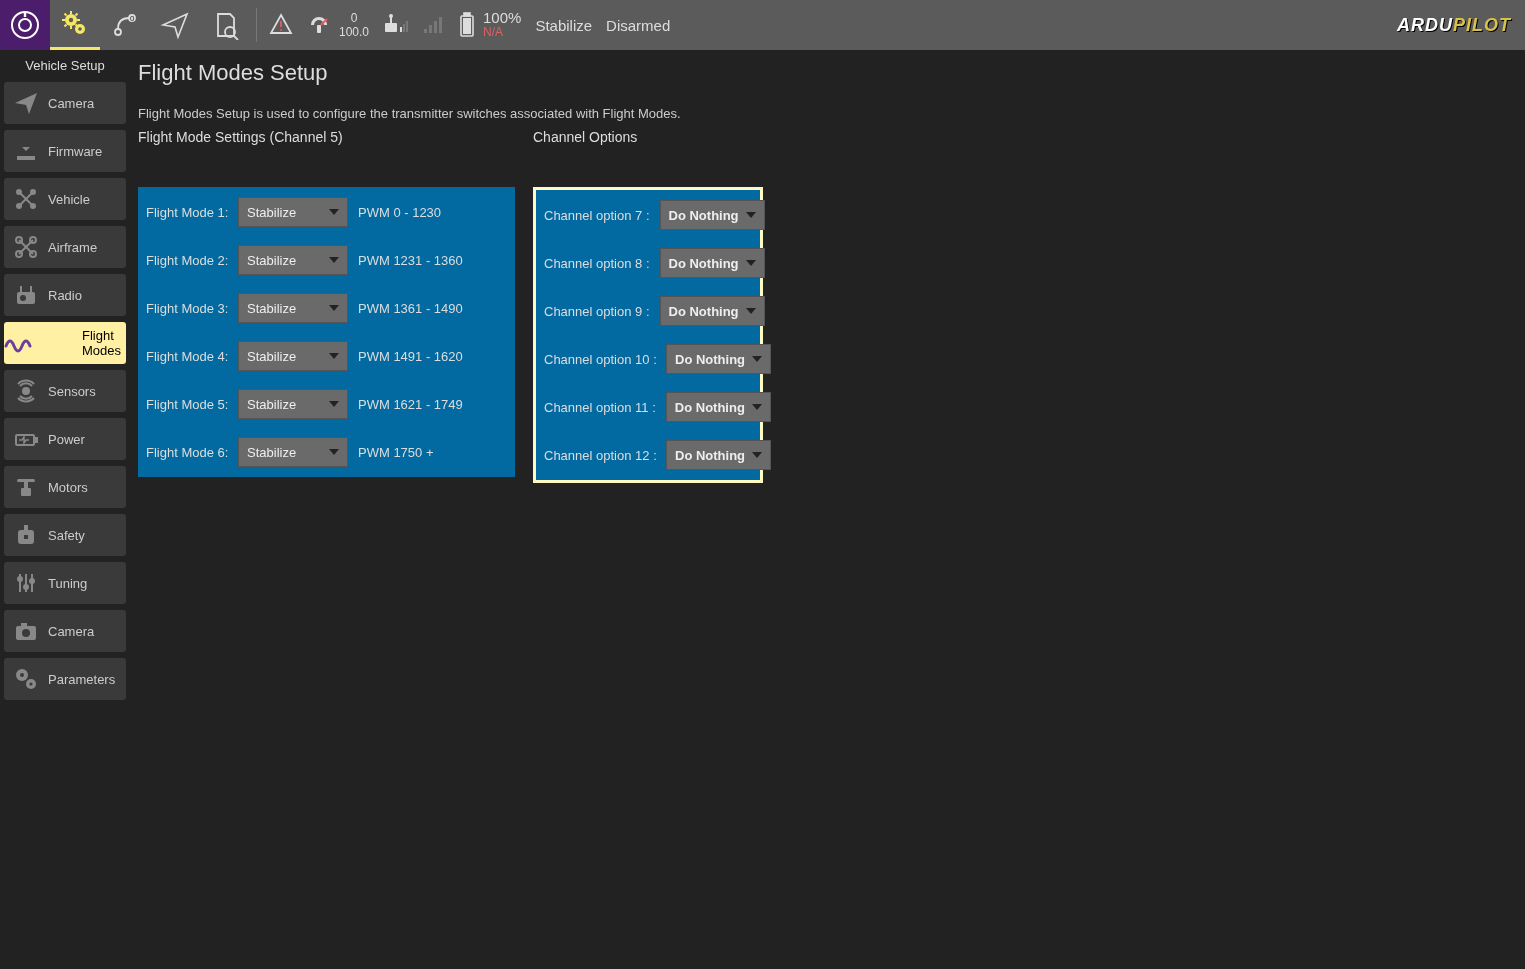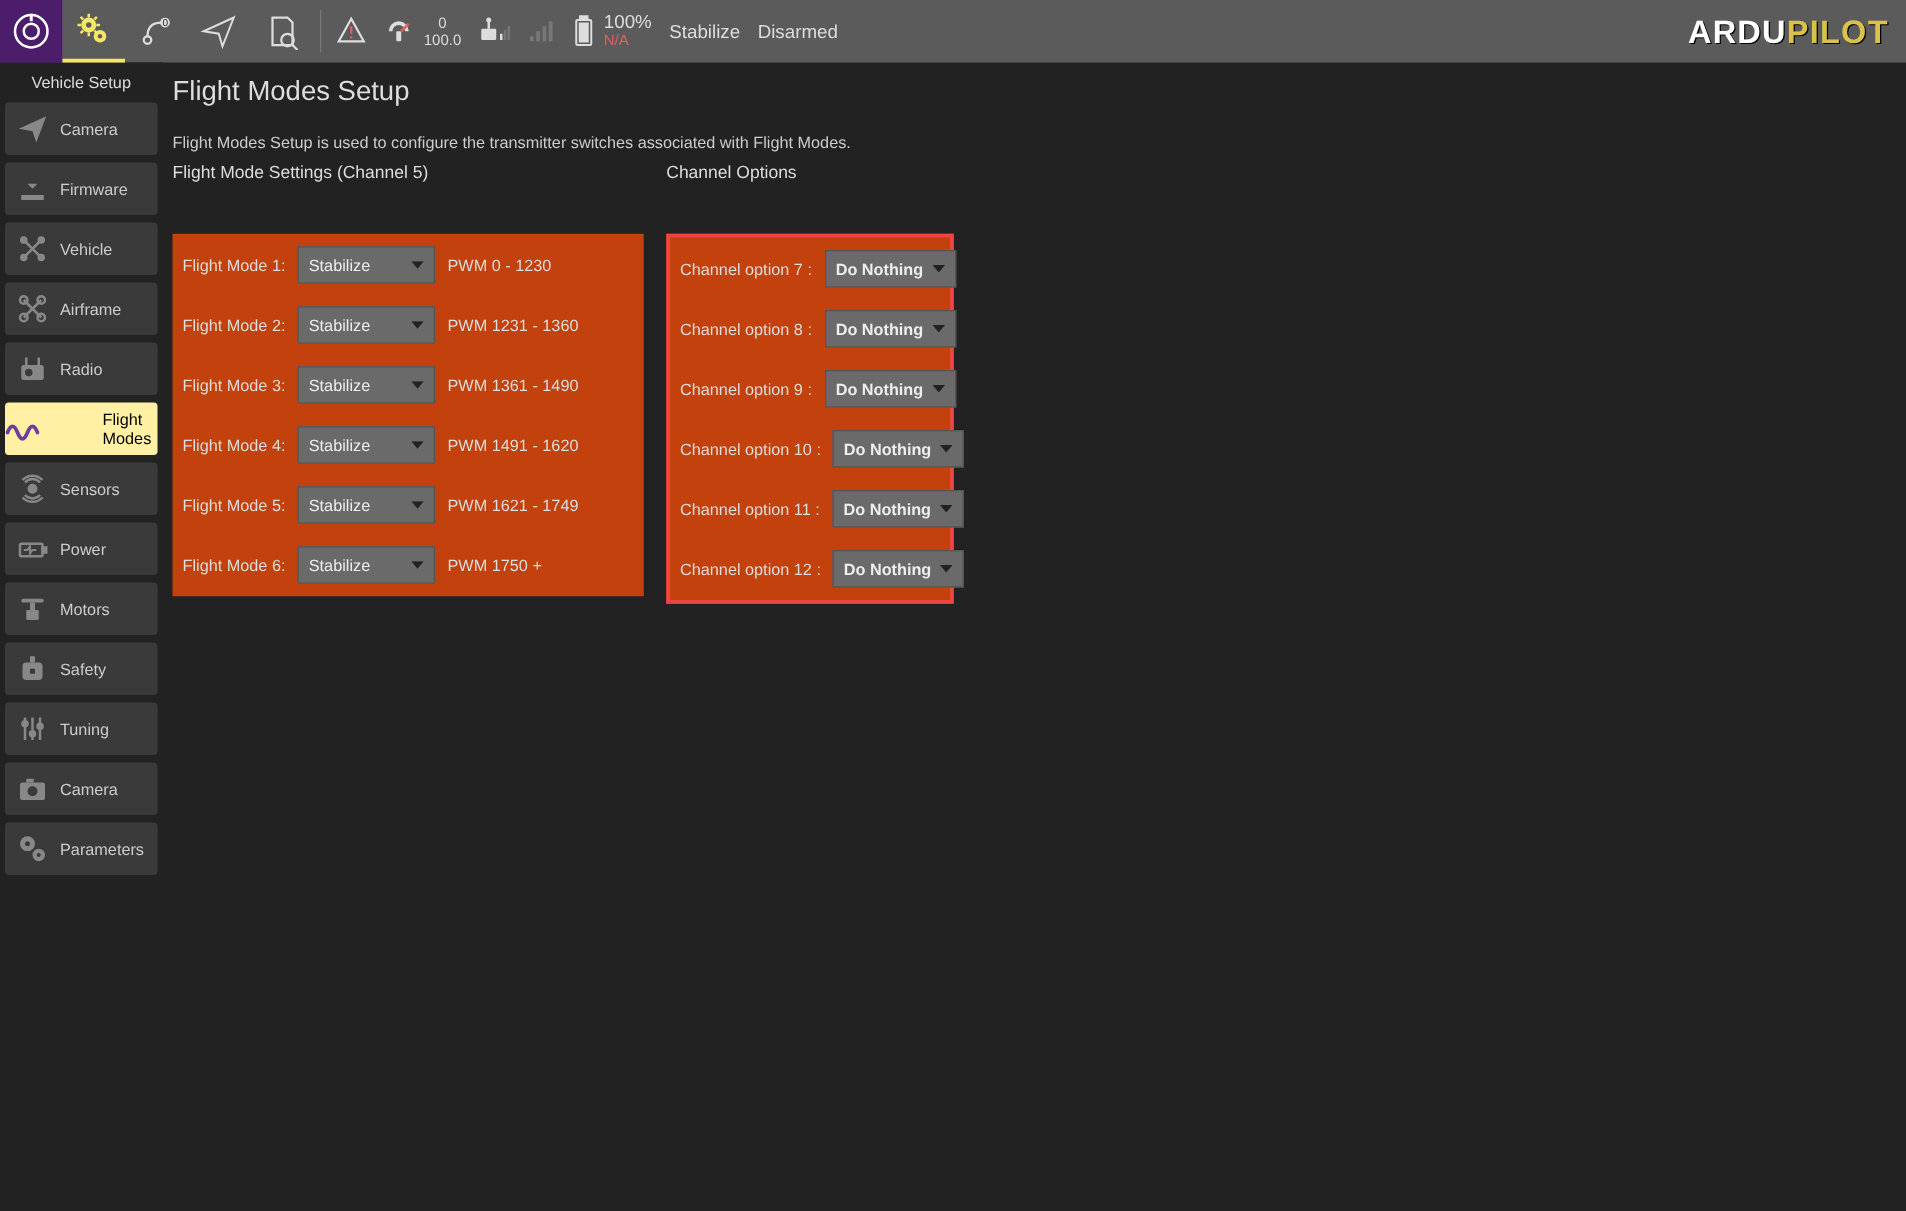--- a/index.html
+++ b/index.html
@@ -24,21 +24,21 @@
   .toolbar .status-group {
     display:flex; align-items:center; gap:14px; padding-left:6px;
   }
   .toolbar .status-col { display:flex; flex-direction:column; line-height:14px; font-size:12px; align-items:center; }
   .toolbar .status-inline { display:flex; align-items:center; gap:8px; }
   .toolbar .txt { color:#ddd; font-size:15px; }
   .toolbar .txt.red { color:#e06060; font-size:12px; }
   .toolbar .spacer { flex:1; }
   .toolbar .brand { display:flex; align-items:center; padding-right:14px; }
   .brand-text {
-    font-weight:900; font-size:26px; letter-spacing:1px;
+    font-weight:900; font-style:italic; font-size:18px; letter-spacing:1px;
     color:#fff; text-shadow: 1px 1px 0 #000;
     display:flex; align-items:center;
   }
   .brand-text .outline {
     -webkit-text-stroke: 1px #fff; color: transparent;
   }
   .brand-text .gold { color:#d9c24a; -webkit-text-stroke:0; }
 
   
   .layout { display:flex; height: calc(969px - 50px); }
@@ -57,30 +57,30 @@
   .main { flex:1; padding:10px 8px; color:#ddd; }
   .main h1 { font-size:22px; font-weight:400; margin-bottom:20px; }
   .main .desc { font-size:13px; color:#ccc; margin-bottom:8px; }
 
   .cols { display:flex; gap:18px; align-items:flex-start; }
   .col1 { width:377px; }
   .col2 { width:230px; }
   .section-label { font-size:14px; color:#ddd; margin-bottom:8px; }
 
   .panel {
-    background:#c2410c; padding:8px; display:flex; flex-direction:column; gap:14px;margin-top:42px;
+    background:#0369a1; padding:8px; display:flex; flex-direction:column; gap:14px;margin-top:42px;
   }
   .panel .row { display:flex; align-items:center; height:34px; gap:10px; }
   .panel .row .rlabel { font-size:13px; color:#ddd; white-space:nowrap; }
   .col1 .panel .row .rlabel { width:82px; }
   .col2 .panel .row .rlabel { width:112px; text-align:left; }
   .panel .row .pwm { font-size:13px; color:#ddd; white-space:nowrap; }
 
   .col2 .panel.highlight {
-    border: 3px solid #ef4444;
+    border: 3px solid #fef9c3;
   }
 
   .dropdown {
     height:30px; background:#6a6a6a; border:1px solid #555; color:#eee;
     display:flex; align-items:center; padding:0 8px; position:relative; cursor:pointer;
     font-size:13px; min-width: 105px;
   }
   .dropdown .dd-text { flex:1; }
   .dropdown .caret { margin-left:6px; }
   .caret svg { display:block; }

